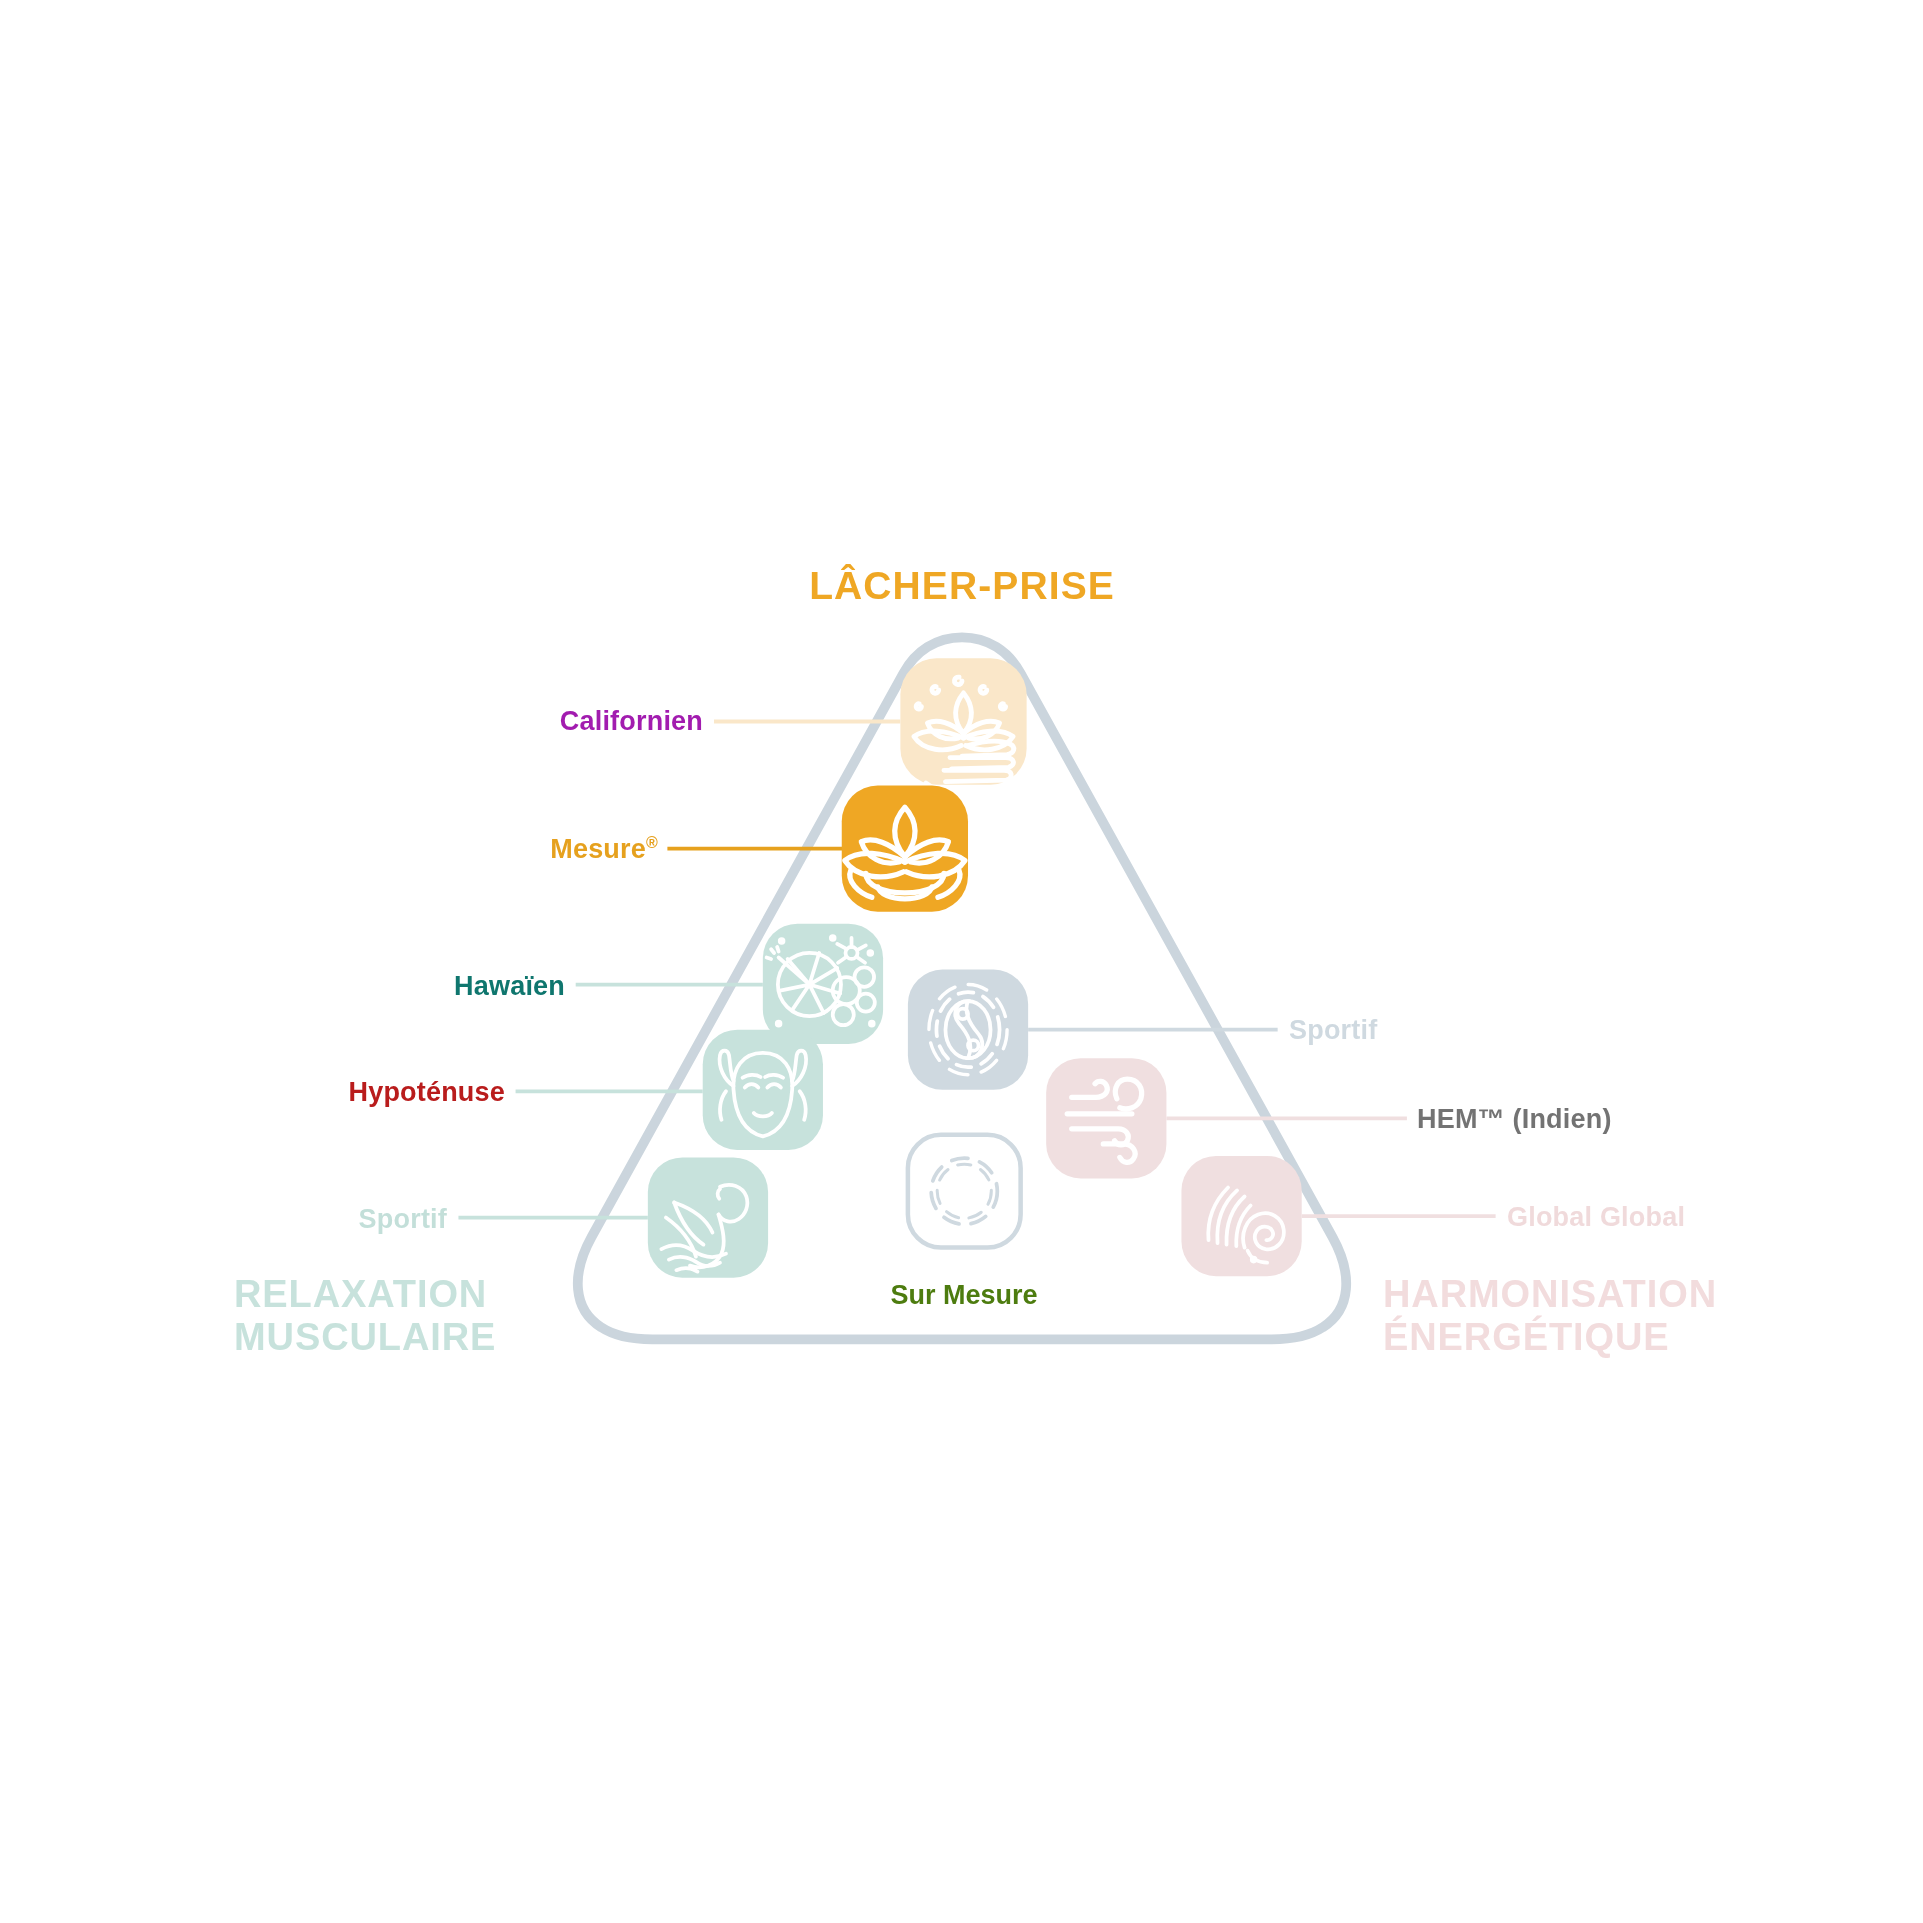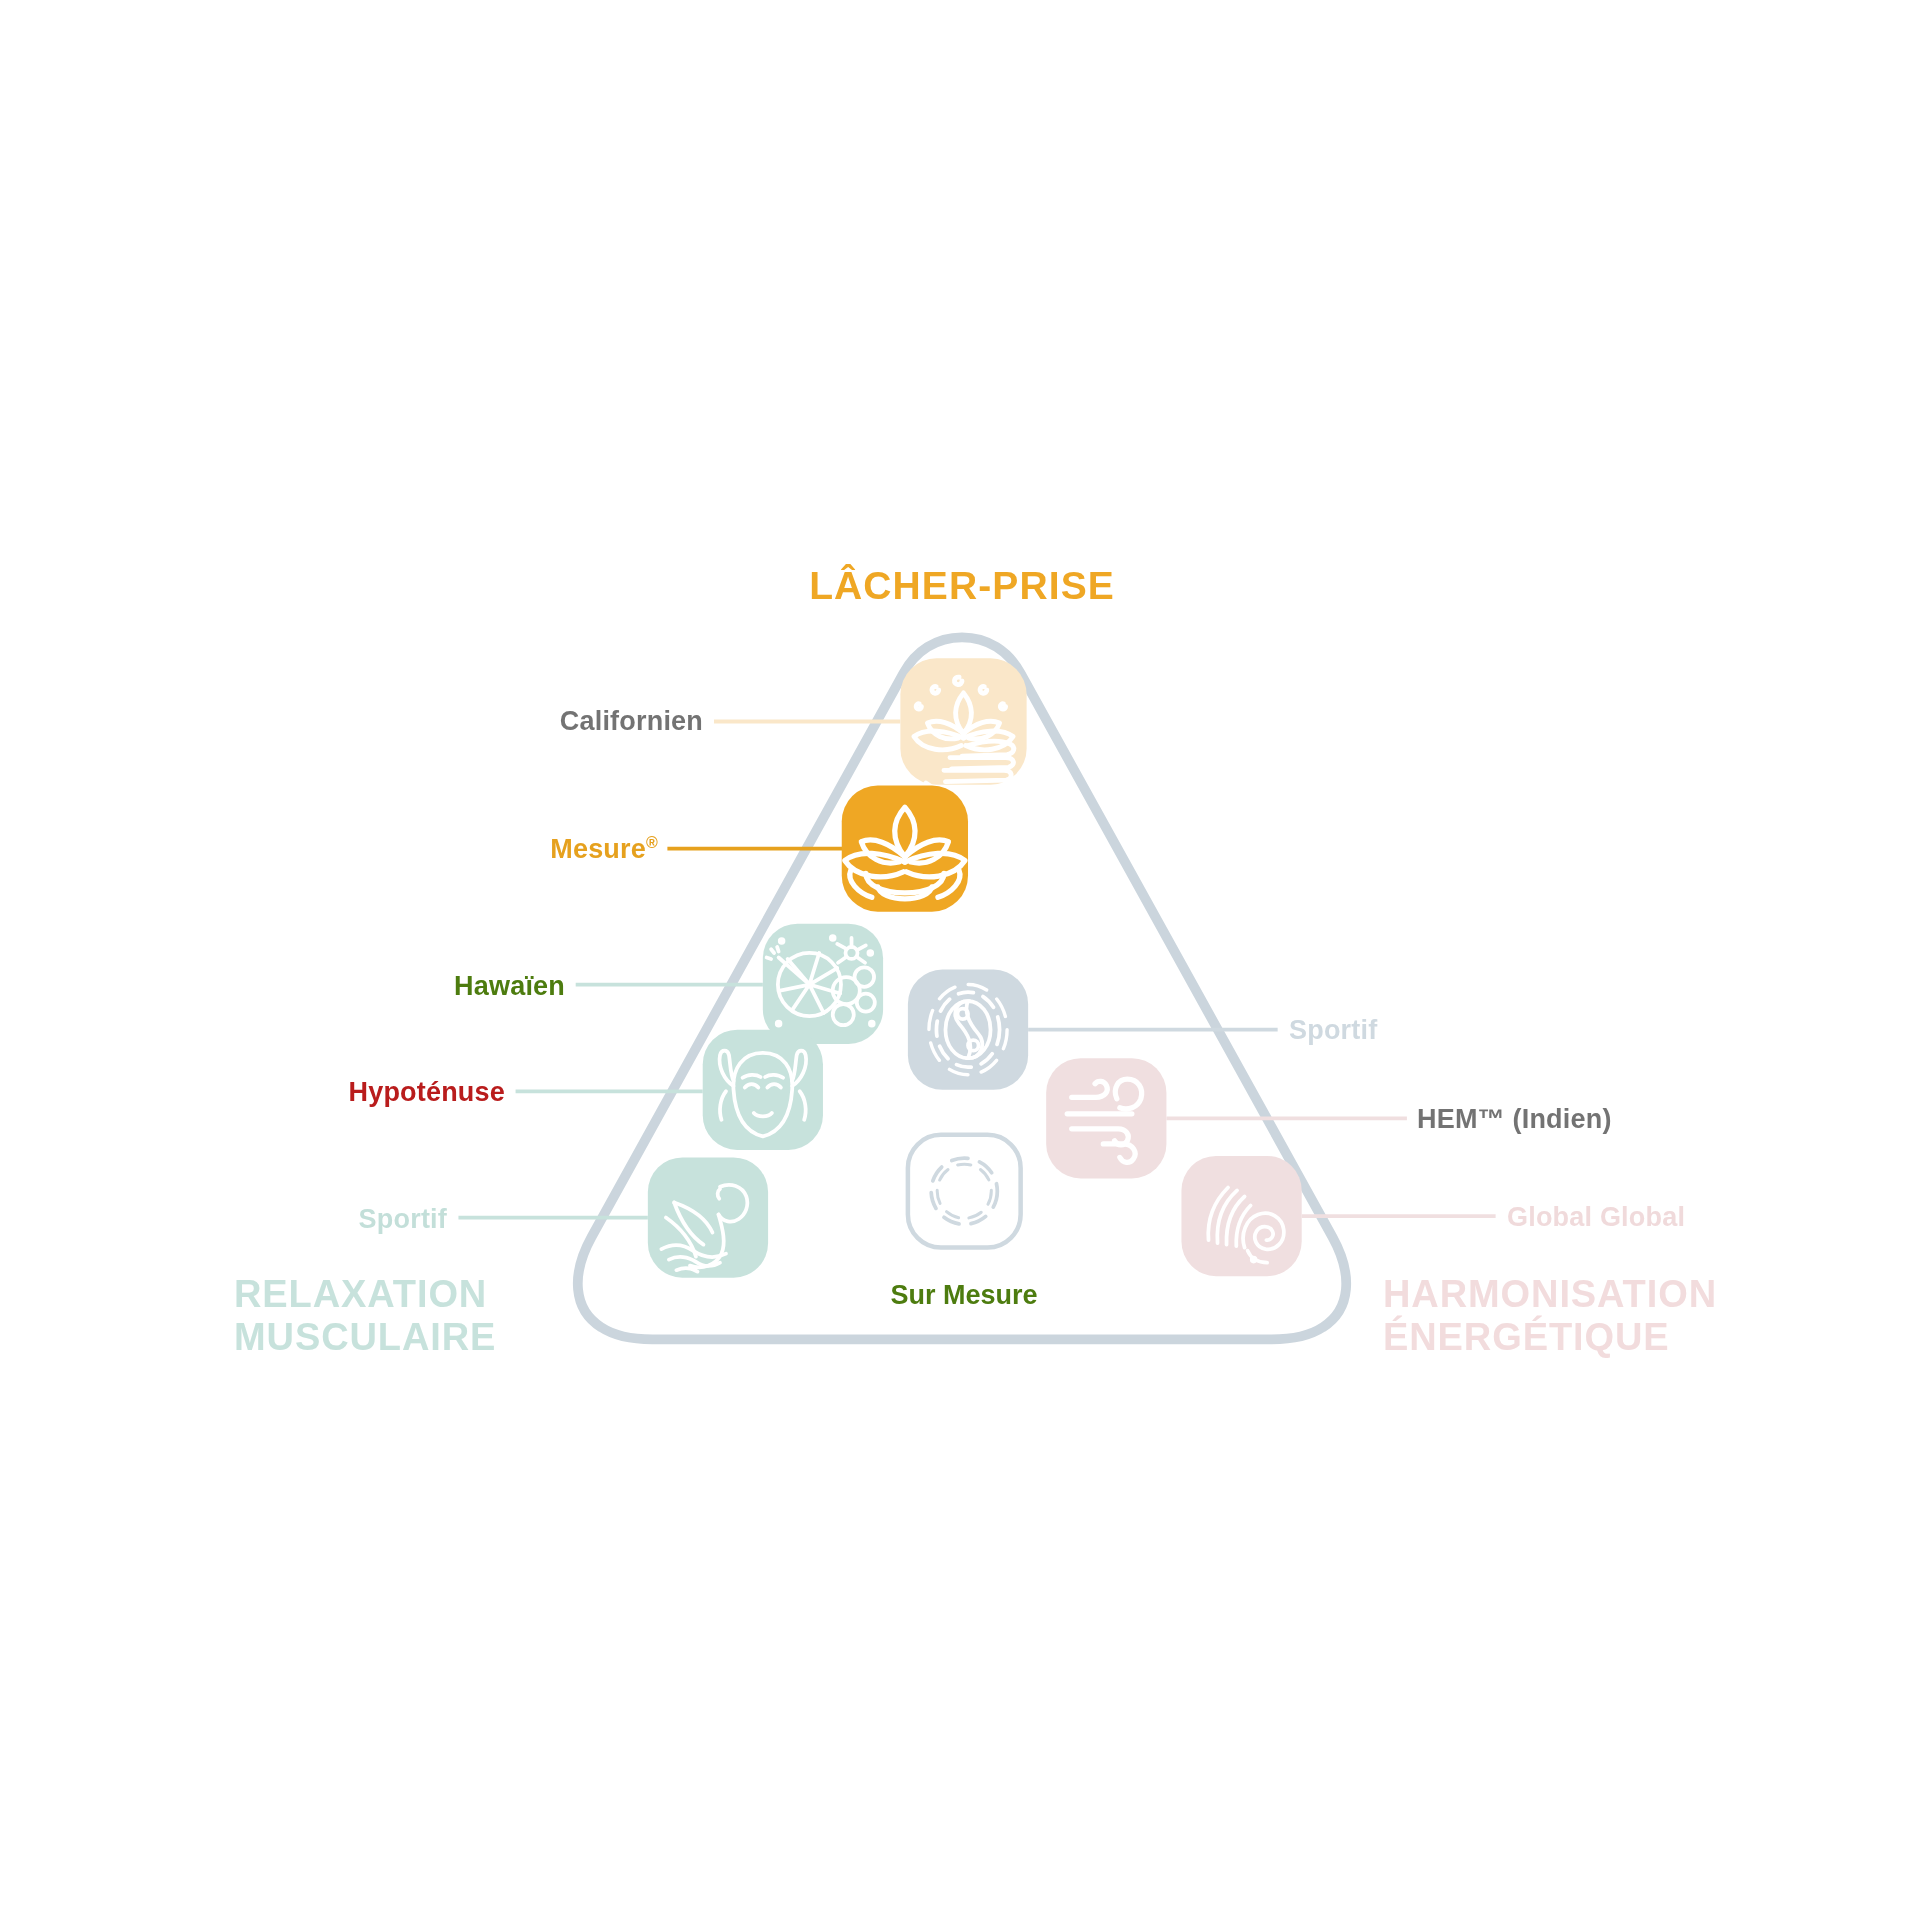--- a/index.html
+++ b/index.html
@@ -65,23 +65,23 @@
   .lead-label {
     font-size: 27px;
     font-weight: bold;
     letter-spacing: 0.2px;
   }
   .lead-label.right-anchor { transform: translate(-100%, -50%); }
   .lead-label.left-anchor  { transform: translate(0, -50%); }
 
   .sup-mark { font-size: 16px; vertical-align: super; }
 
-  #label-californien  { color: #737373; left: 703px;  top: 721px; }
+  #label-californien  { color: #a21caf; left: 703px;  top: 721px; }
   #label-onavi        { color: #E6A11E; left: 658px;  top: 849px; }
-  #label-hawaien      { color: #4d7c0f; left: 565px;  top: 986px; }
+  #label-hawaien      { color: #0f766e; left: 565px;  top: 986px; }
   #label-hypotenuse   { color: #b91c1c; left: 505px;  top: 1092px; }
   #label-sportif      { color: #C3DFD9; left: 447px;  top: 1219px; }
   #label-balinais     { color: #CFD9E0; left: 1289px; top: 1030px; }
   #label-hem          { color: #737373; left: 1417px; top: 1119px; }
   #label-globalchinois{ color: #F0DADB; left: 1507px; top: 1217px; }
 
   #label-surmesure {
     color: #4d7c0f;
     font-size: 27px;
     font-weight: bold;

